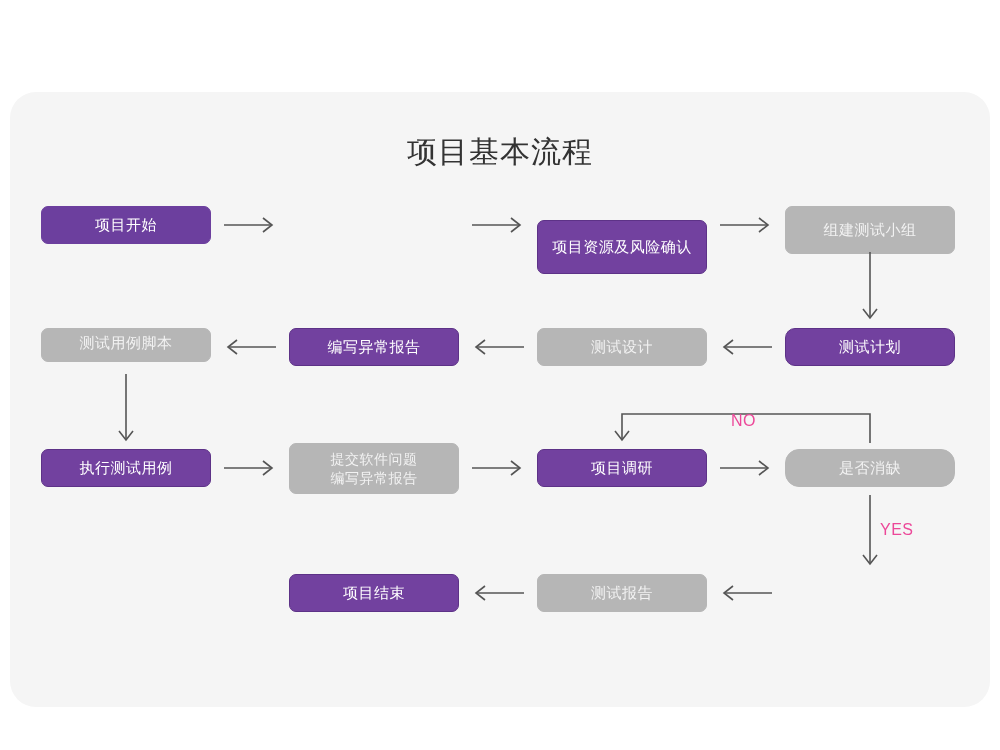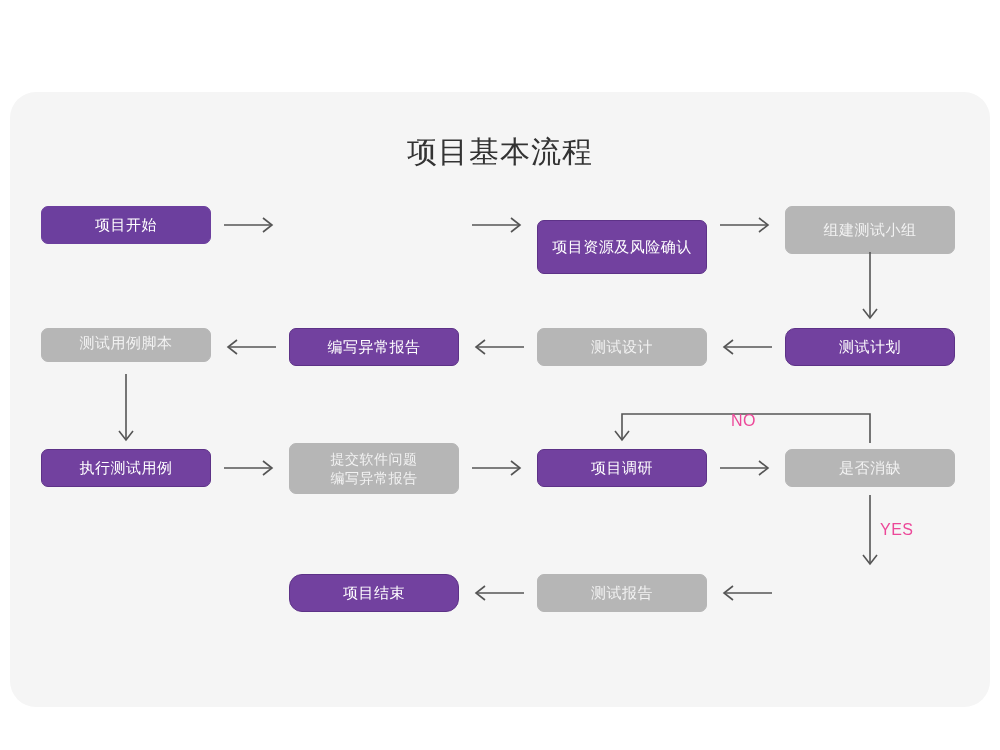--- a/index.html
+++ b/index.html
@@ -137,25 +137,25 @@
 
   <div class="node gray" style="left:289px; top:443px; width:170px; height:51px; font-size:14px; line-height:19px;font-family:Liberation Serif, serif;">
     <span class="label">提交软件问题
 编写异常报告</span>
   </div>
 
   <div class="node purple-outline" style="left:537px; top:449px; width:170px; height:38px;">
     <span class="label">项目调研</span>
   </div>
 
-  <div class="node gray" style="left:785px; top:449px; width:170px; height:38px;">
+  <div class="node gray" style="left:785px; top:449px; width:170px; height:38px;border-radius:14px;">
     <span class="label">是否消缺</span>
   </div>
 
-  <div class="node purple-outline" style="left:289px; top:574px; width:170px; height:38px;border-radius:13px;">
+  <div class="node purple-outline" style="left:289px; top:574px; width:170px; height:38px;">
     <span class="label">项目结束</span>
   </div>
 
   <div class="node gray" style="left:537px; top:574px; width:170px; height:38px;">
     <span class="label">测试报告</span>
   </div>
 
 
   <div class="conn" style="left:0; top:0; width:1000px; height:750px;">
     <svg width="1000" height="750" viewBox="0 0 1000 750" fill="none" stroke="#555555" stroke-width="1.6" stroke-linecap="butt" stroke-linejoin="miter">

